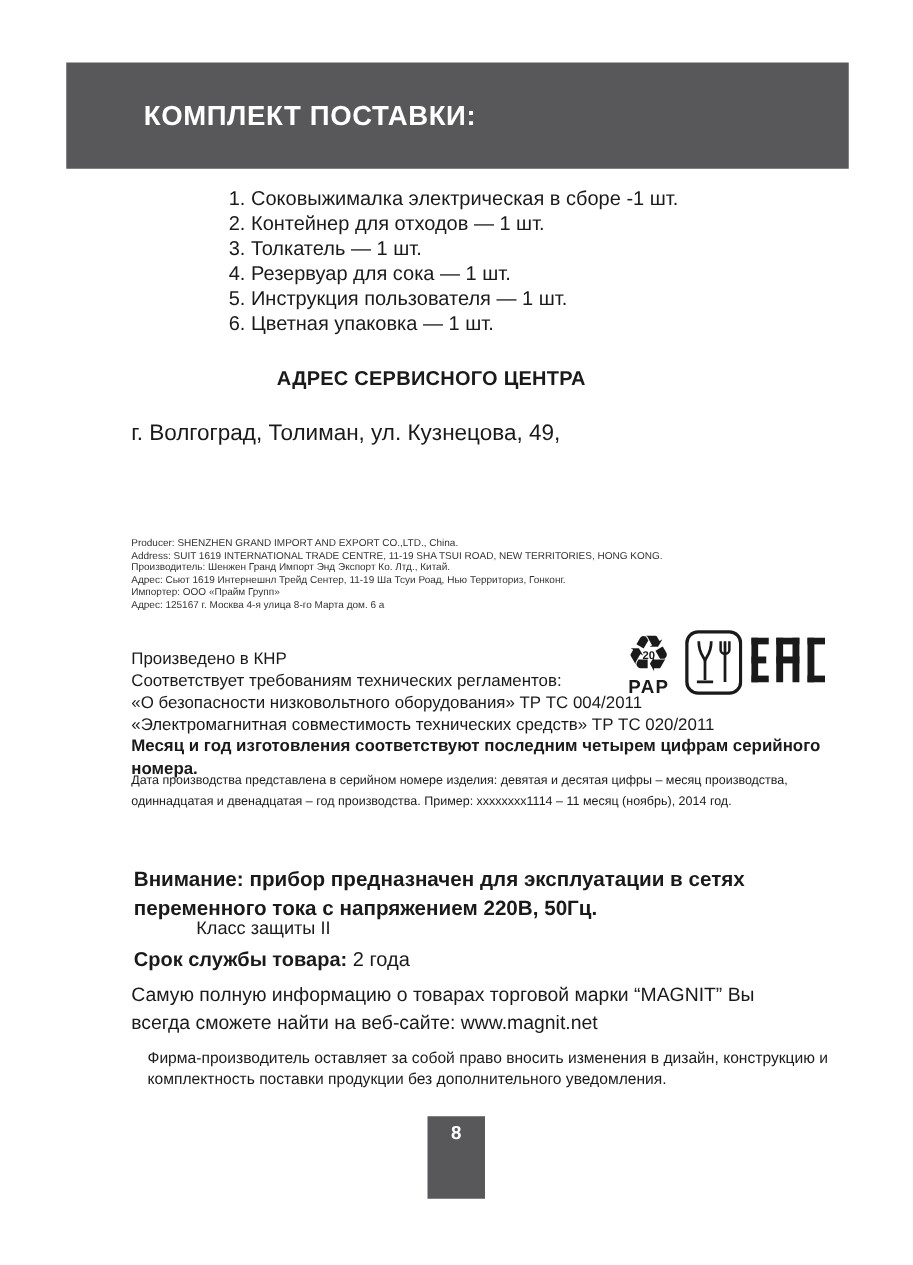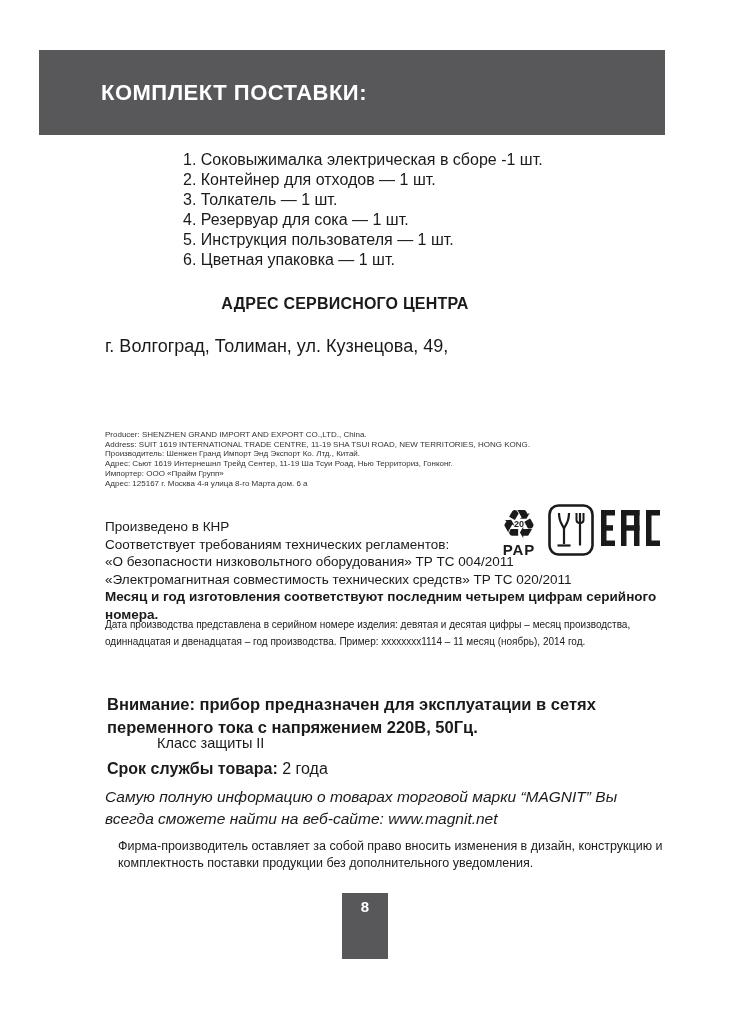--- a/index.html
+++ b/index.html
@@ -1,21 +1,21 @@
 <!DOCTYPE html>
 <html><head>
 <meta charset="utf-8">
 <style>
   html,body{margin:0;padding:0;background:#ffffff;}
   .page{
     position:relative;width:730px;height:1012px;background:#ffffff;overflow:hidden;
     font-family:"Liberation Sans", sans-serif;color:#1a1a1a;
   }
   .header-bar{
-    position:absolute;left:39px;top:50px;width:626px;height:85px;
+    position:absolute;left:53px;top:50px;width:626px;height:85px;
     display:flex;align-items:center;box-sizing:border-box;padding-left:62px;
   }
   .header-bar .title{
     color:#ffffff;font-size:22px;font-weight:bold;letter-spacing:.5px;
   }
   .delivery-list{
     position:absolute;left:183px;top:150px;font-size:16px;line-height:20px;
   }
   .svc-heading{
     position:absolute;left:105px;top:295px;width:480px;text-align:center;
@@ -54,21 +54,21 @@
     position:absolute;left:107px;top:693px;width:540px;font-size:16.5px;line-height:23px;font-weight:bold;
   }
   .prot-class{
     position:absolute;left:110px;top:735px;font-size:14.5px;margin-left:47px;
   }
   .service-life{
     position:absolute;left:107px;top:760px;font-size:16px;
   }
   .service-life .lbl{font-weight:bold;}
   .magnit-block{
-    position:absolute;left:105px;top:786px;width:545px;font-size:15.5px;line-height:22px;font-style:italic;
+    position:absolute;left:105px;top:786px;width:545px;font-size:15.5px;line-height:22px;
   }
   .disclaimer{
     position:absolute;left:105px;top:838px;width:555px;font-size:12.5px;line-height:17px;margin-left:13px;
   }
   .footer-tab{
     position:absolute;left:342px;top:893px;width:46px;height:66px;
     text-align:center;box-sizing:border-box;padding-top:5px;
   }
   .footer-tab .pn{color:#ffffff;font-size:15px;font-weight:bold;}
   .dark{background:#58585a;}

